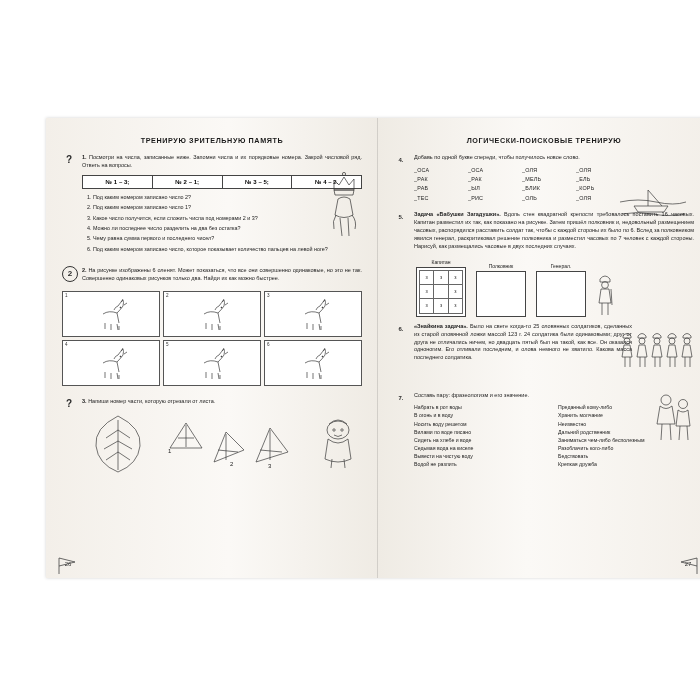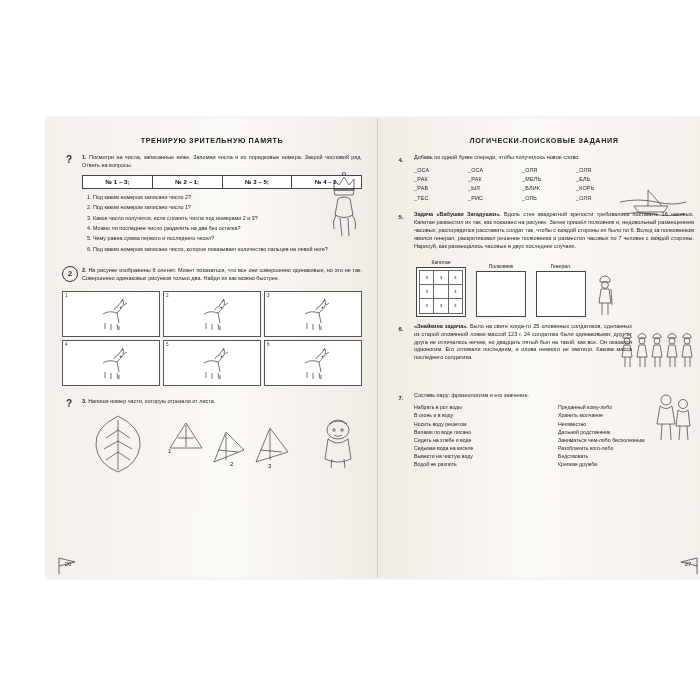--- a/index.html
+++ b/index.html
@@ -277,21 +277,21 @@
     <div class="pgnum l">26</div>
     <svg class="flag" style="left:10px;bottom:2px;" viewBox="0 0 22 20">
       <path d="M3 18 L3 2 L19 6 L3 10" fill="none" stroke="#444" stroke-width="0.8"></path>
     </svg>
   </div>
 
   <div class="gutter"></div>
 
   <div class="page right">
 
-    <div class="ptitle">ЛОГИЧЕСКИ-ПОИСКОВЫЕ ЗАДАНИЯ</div>
+    <div class="ptitle">ЛОГИЧЕСКИ-ПОИСКОВЫЕ ТРЕНИРУЮ</div>
 
     <div class="task">
       <div class="qmark" style="font-size:6px;">4.</div>
       <div class="txt">Добавь по одной букве спереди, чтобы получилось новое слово.</div>
       <div class="words">
         <div class="wrow">
           <i>_ОСА</i>
           <i>_ОСА</i>
           <i>_ОЛЯ</i>
           <i>_ОЛЯ</i>

